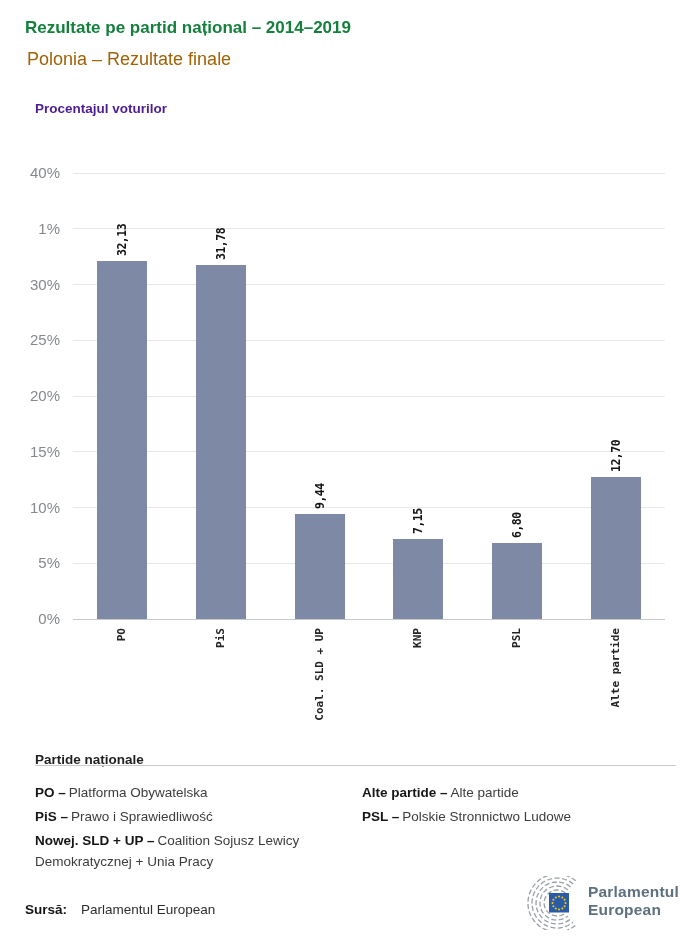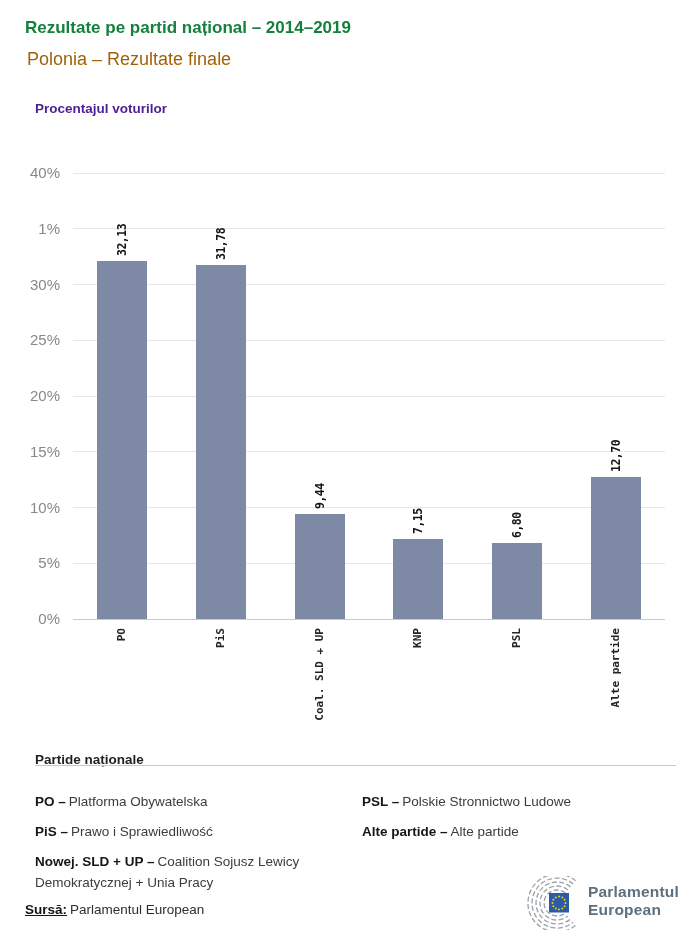--- a/index.html
+++ b/index.html
@@ -29,26 +29,26 @@
   .xlabel{position:absolute;width:120px;height:12px;line-height:12px;text-align:right;
           font-family:"DejaVu Sans Mono",monospace;font-weight:bold;font-size:11px;
           color:#252525;transform:rotate(-90deg);transform-origin:100% 0;}
 
   
   .legend-title{left:35px;top:740px;font-size:13.5px;font-weight:bold;color:#1f1f1f;margin-top:12px;}
   .legend-rule{left:35px;top:765px;width:641px;height:1px;background:#c9c9c9;}
   .legend-cols{left:35px;top:782px;width:641px;display:flex;}
   .legend-col-left{width:327px;}
   .legend-col-right{flex:1;}
-  .legend-item{font-size:13.5px;line-height:21px;color:#3c3c3c;margin-bottom:3px;margin-top:9px;}
+  .legend-item{font-size:13.5px;line-height:21px;color:#3c3c3c;margin-bottom:3px;}
   .legend-item .k{font-weight:bold;color:#161616;margin-right:3px;}
 
   
   .source{left:25px;top:902px;font-size:13.5px;color:#2e2e2e;}
-  .source .k{font-weight:bold;color:#141414;margin-right:3px;text-decoration:underline;}
+  .source .k{font-weight:bold;color:#141414;margin-right:14px;}
   .logo-mark{left:511px;top:876px;}
   .logo-text{left:588px;top:883px;font-size:15.5px;font-weight:bold;
              color:#5d707f;line-height:17.5px;letter-spacing:0.2px;}
 </style>
 </head>
 <body>
 
 <div class="abs page-title">Rezultate pe partid național – 2014–2019</div>
 <div class="abs page-subtitle">Polonia – Rezultate finale</div>
 <div class="abs chart-title">Procentajul voturilor</div>
@@ -96,22 +96,22 @@
 
 <div class="abs legend-title">Partide naționale</div>
 <div class="abs legend-rule"></div>
 <div class="abs legend-cols">
   <div class="legend-col-left">
     <div class="legend-item"><span class="k">PO –</span><span>Platforma Obywatelska</span></div>
     <div class="legend-item"><span class="k">PiS –</span><span>Prawo i Sprawiedliwość</span></div>
     <div class="legend-item"><span class="k">Nowej. SLD + UP –</span><span>Coalition Sojusz Lewicy Demokratycznej + Unia Pracy</span></div>
   </div>
   <div class="legend-col-right">
+    <div class="legend-item"><span class="k">Alte partide –</span><span>Alte partide</span></div>
     <div class="legend-item"><span class="k">PSL –</span><span>Polskie Stronnictwo Ludowe</span></div>
-    <div class="legend-item"><span class="k">Alte partide –</span><span>Alte partide</span></div>
   </div>
 </div>
 
 <div class="abs source">
   <span class="k">Sursă:</span><span>Parlamentul European</span>
 </div>
 
 <svg class="abs logo-mark" width="66" height="54" viewBox="0 0 66 54">
   <g fill="none" stroke="#9ba1a7" stroke-width="1.3" stroke-dasharray="5 2.4">
     <path d="M54.4 17 A13 13 0 1 0 54.4 37"></path>

